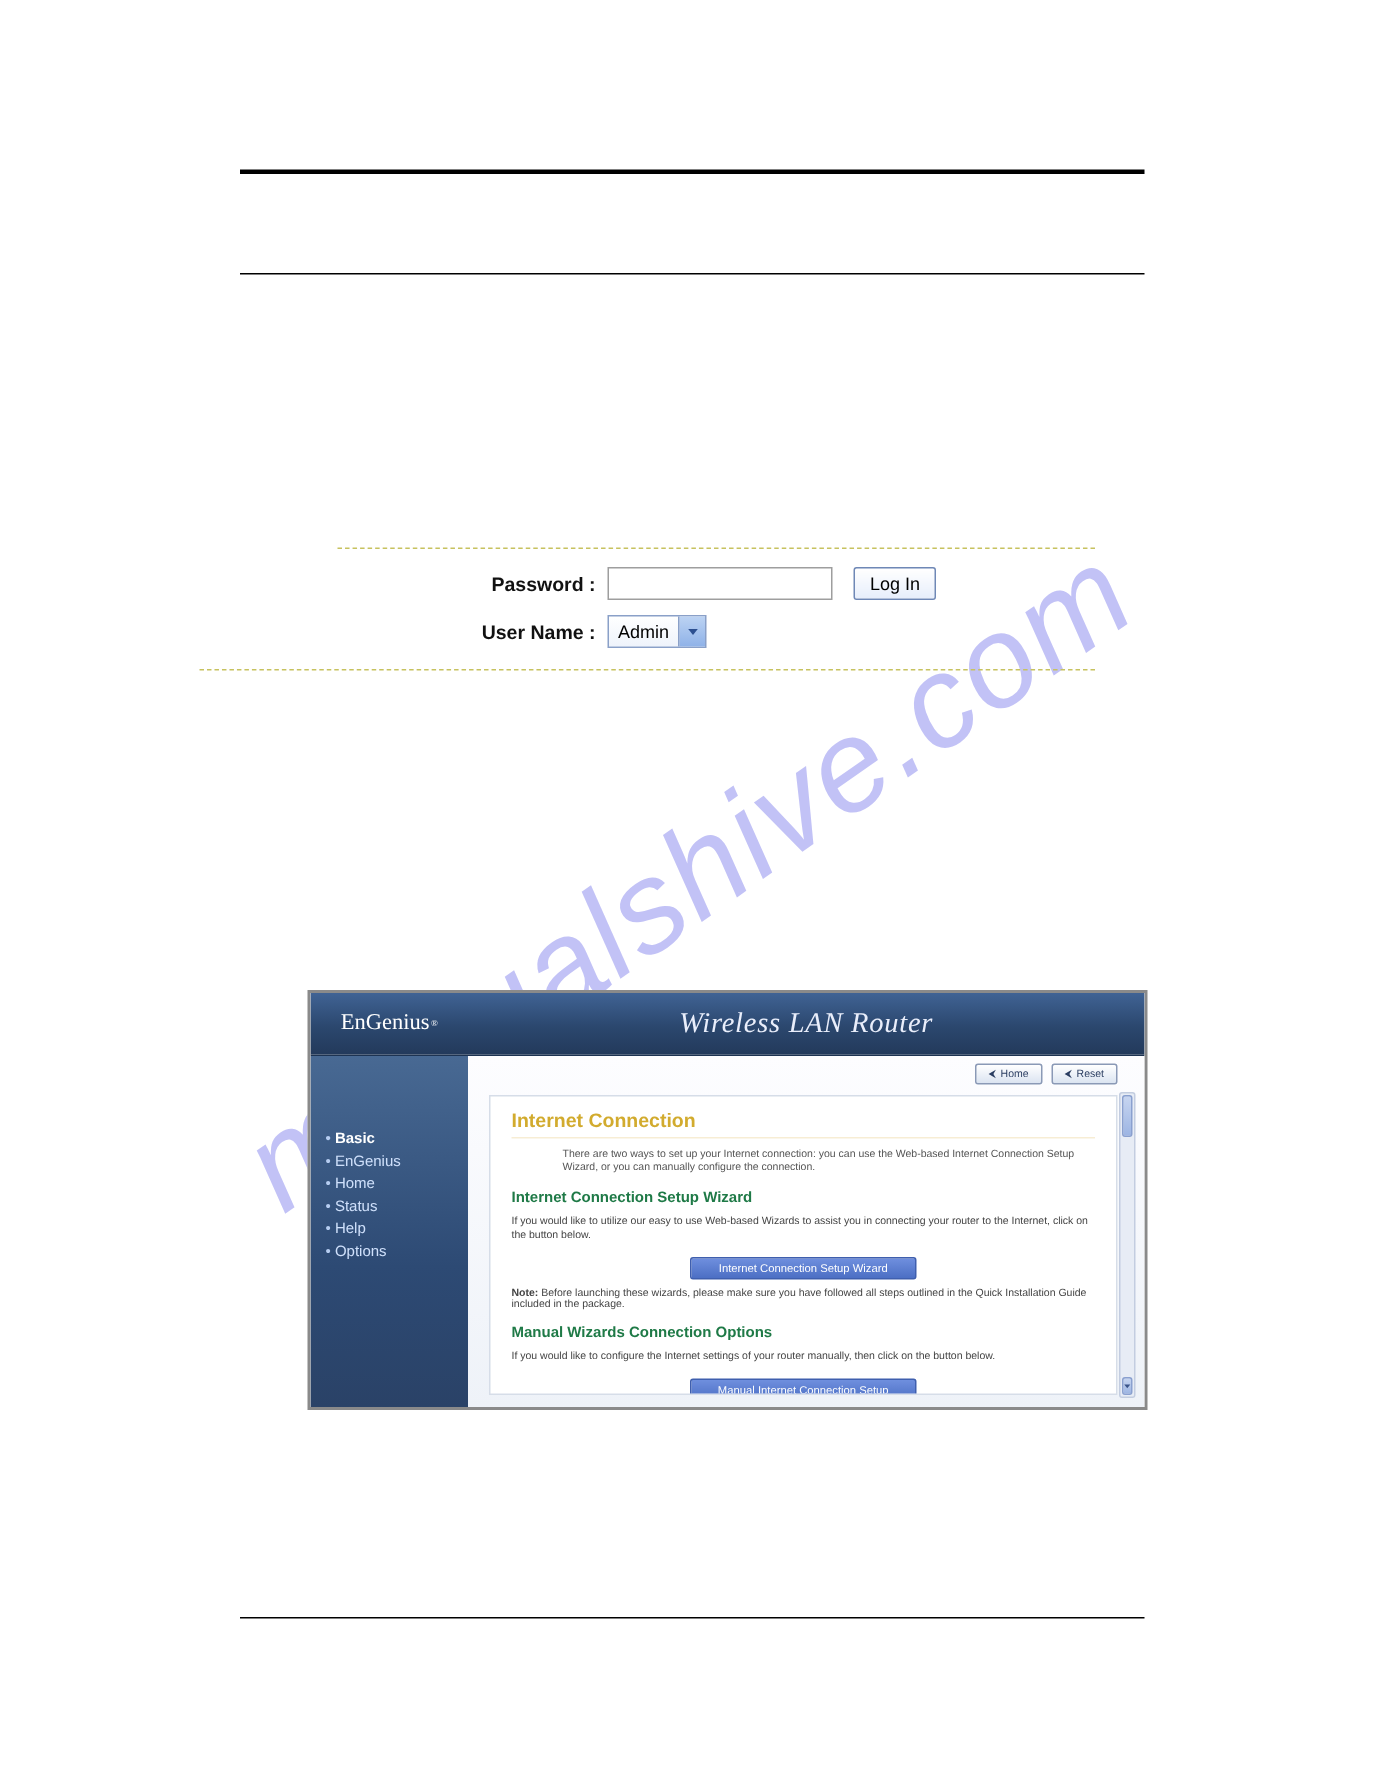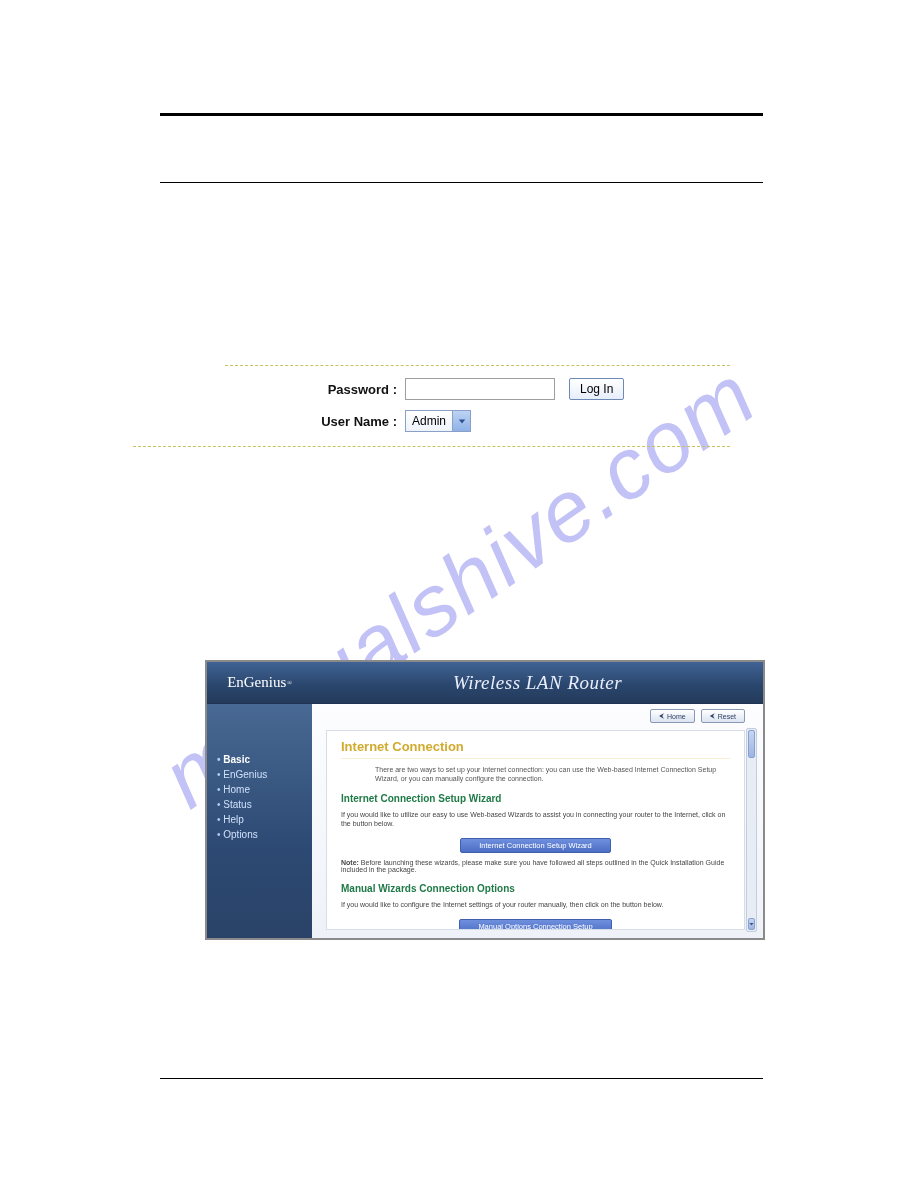--- a/index.html
+++ b/index.html
@@ -184,21 +184,21 @@
           <div class="cta">
             <button class="blue-btn">Internet Connection Setup Wizard</button>
           </div>
           <div class="note">
             <b>Note:</b><span> Before launching these wizards, please make sure you have followed all steps outlined in the Quick Installation Guide included in the package.</span>
           </div>
 
           <h2>Manual Wizards Connection Options</h2>
           <div class="para">If you would like to configure the Internet settings of your router manually, then click on the button below.</div>
           <div class="cta">
-            <button class="blue-btn">Manual Options Connection Setup</button>
+            <button class="blue-btn">Manual Internet Connection Setup</button>
           </div>
         </div>
 
         <div class="scrollbar">
           <div class="thumb"></div>
           <div class="down">
             <svg viewBox="0 0 10 10">
                 <path d="M1 3 L5 8 L9 3 Z"></path>
               </svg>
           </div>

